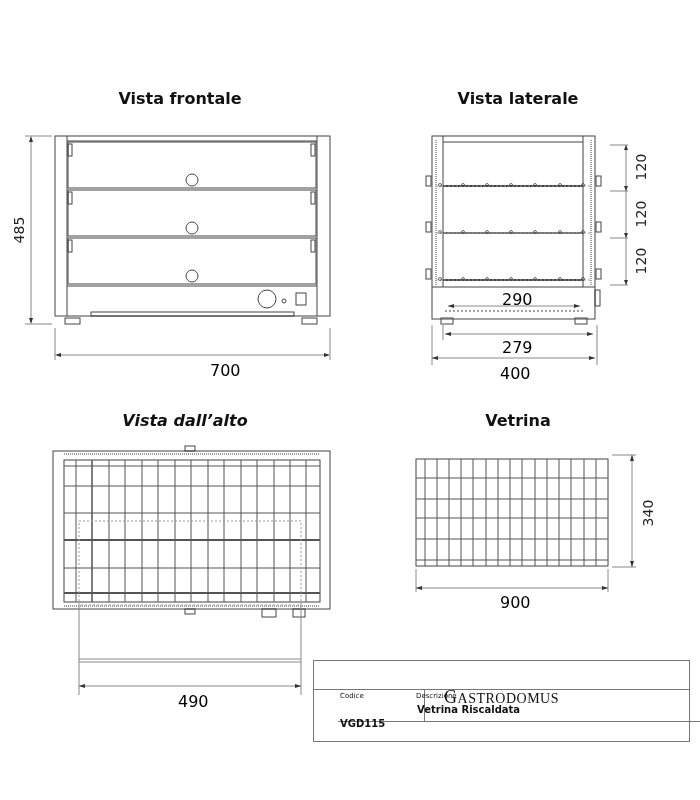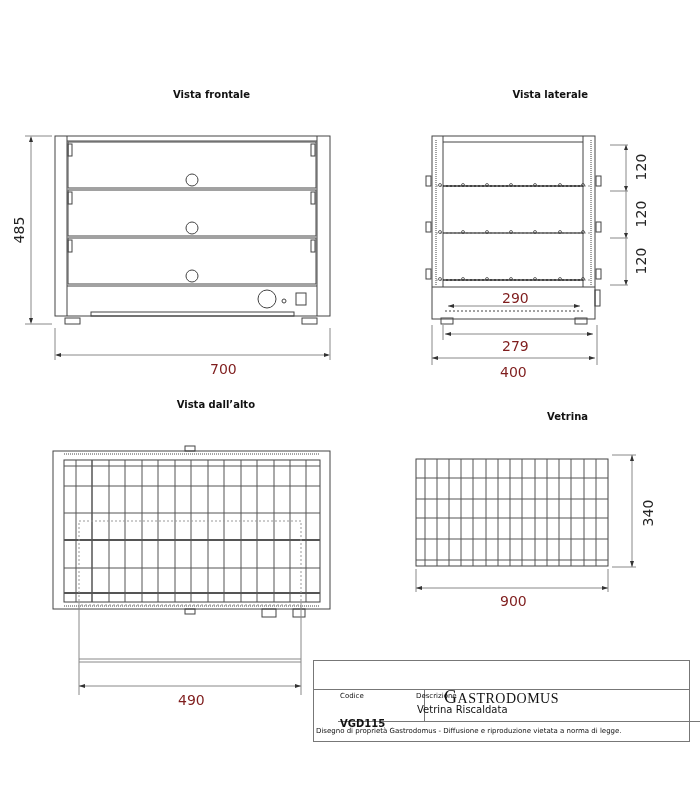--- a/index.html
+++ b/index.html
@@ -1,38 +1,38 @@
 <!DOCTYPE html>
 <html><head>
 <meta charset="utf-8">
 <style>
   html,body{margin:0;padding:0;background:#fff;}
   body{width:700px;height:800px;position:relative;overflow:hidden;font-family:"DejaVu Sans",sans-serif;color:#111;}
-  .title{position:absolute;font-weight:bold;font-size:10px;text-align:right;font-family:"DejaVu Sans",sans-serif;}
-  .dim{position:absolute;font-size:14px;color:#7f1d1d;font-family:"DejaVu Sans",sans-serif;}
+  .title{position:absolute;font-weight:bold;font-size:16px;text-align:center;font-family:"DejaVu Sans",sans-serif;}
+  .dim{position:absolute;font-size:16px;color:#000000;font-family:"DejaVu Sans",sans-serif;}
   .dimv{position:absolute;font-size:14px;color:#222;transform:rotate(-90deg);transform-origin:center center;font-family:"DejaVu Sans",sans-serif;}
   svg.draw{position:absolute;left:0;top:0;}
   .tb{position:absolute;left:313px;top:660px;width:375px;height:80px;border:1px solid #777;background:#fff;}
   .tb .logo{position:absolute;left:0;top:0;width:375px;height:28px;border-bottom:1px solid #777;text-align:center;}
   .tb .logo span{font-family:Liberation Serif, serif;font-size:14px;letter-spacing:0.5px;position:relative;top:13px;}
   .tb .logo span .big{font-size:18px;}
   .tb .row2{position:absolute;left:0;top:29px;width:375px;height:31px;border-bottom:1px solid #777;margin-left:24px;}
   .tb .c1{position:absolute;left:0;top:0;width:86px;height:31px;border-right:1px solid #777;}
   .tb .lbl{position:absolute;left:2px;top:2px;font-size:7px;}
   .tb .val1{position:absolute;left:2px;top:28px;font-size:10px;font-weight:bold;}
   .tb .c2{position:absolute;left:76px;top:0;width:288px;height:31px;}
-  .tb .val2{position:absolute;left:3px;top:14px;font-size:10px;}
+  .tb .val2{position:absolute;left:3px;top:14px;font-size:10px;font-weight:bold;}
   .tb .foot{position:absolute;left:2px;top:66px;font-size:7px;}
 </style>
 </head>
 <body>
 
 <div class="title" style="left:110px;top:89px;width:140px;">Vista frontale</div>
 <div class="title" style="left:448px;top:89px;width:140px;">Vista laterale</div>
-<div class="title" style="left:115px;top:399px;width:140px;">Vista dall’alto</div>
+<div class="title" style="left:115px;top:411px;width:140px;font-style:italic;">Vista dall’alto</div>
 <div class="title" style="left:448px;top:411px;width:140px;">Vetrina</div>
 
 <svg class="draw" width="700" height="800" viewBox="0 0 700 800">
   <g stroke="#444" fill="none" stroke-width="1">
 
     <g>
       <rect x="55" y="136" width="275" height="180"></rect>
       <line x1="67" y1="136" x2="67" y2="316"></line>
       <line x1="317" y1="136" x2="317" y2="316"></line>
       <line x1="67" y1="141" x2="317" y2="141"></line>
@@ -232,14 +232,13 @@
   <div class="row2">
     <div class="c1">
       <div class="lbl">Codice</div>
       <div class="val1">VGD115</div>
     </div>
     <div class="c2">
       <div class="lbl">Descrizione</div>
       <div class="val2">Vetrina Riscaldata</div>
     </div>
   </div>
-  <div class="foot">Disegno di proprietà Gastrodomus - Diffusione e riproduzione vietata a norma di legge.</div>
 </div>
 
 </body></html>

